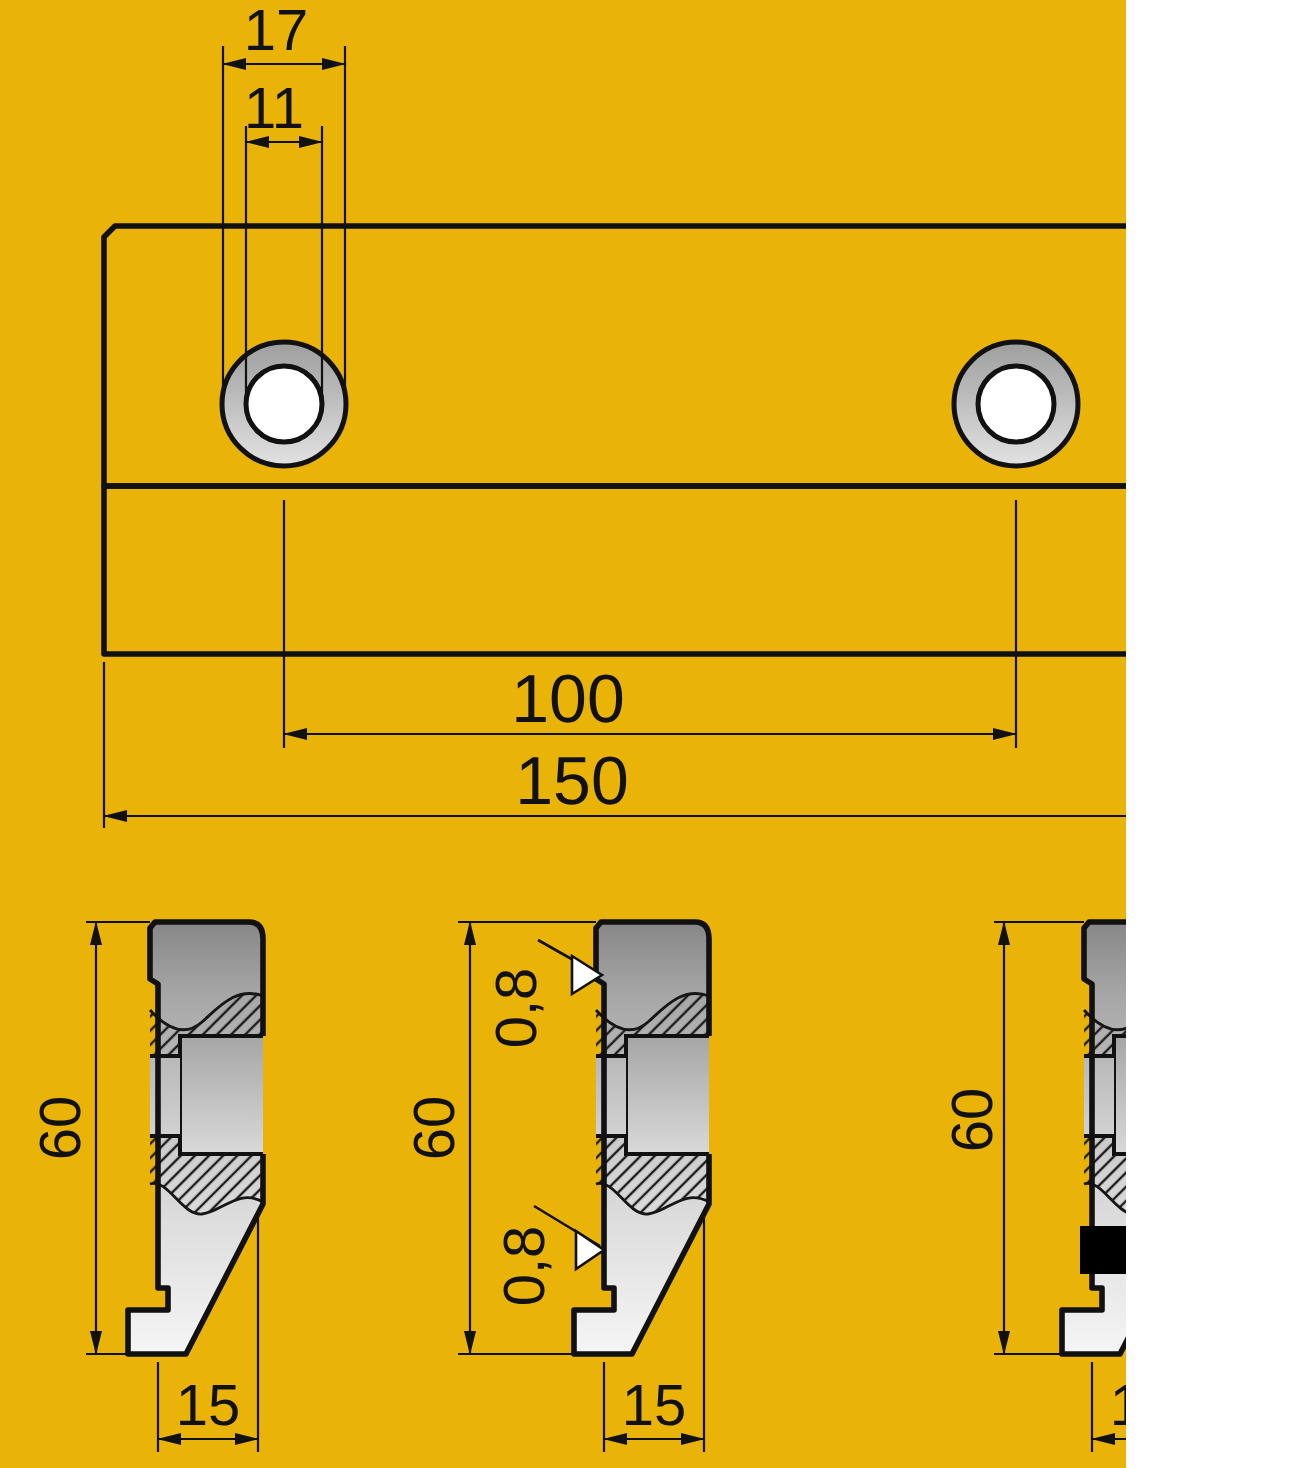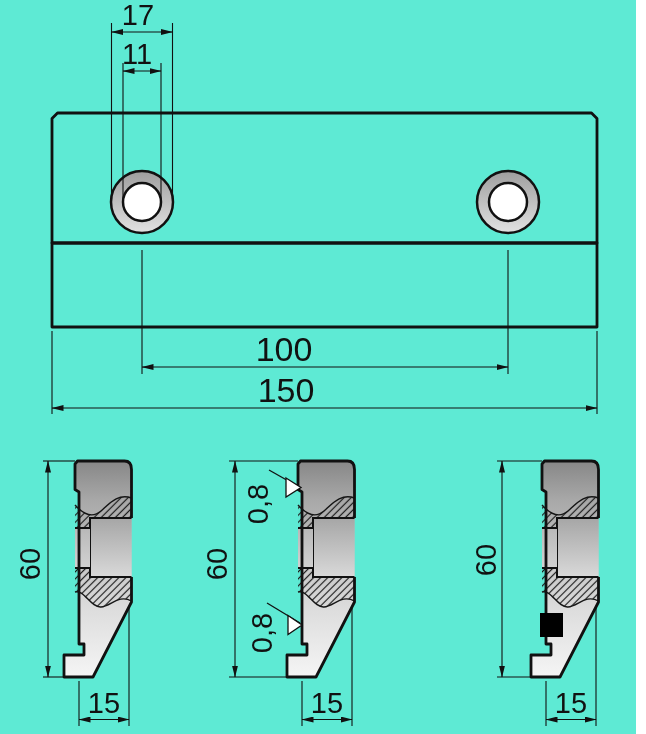--- a/index.html
+++ b/index.html
@@ -1,16 +1,16 @@
 <!DOCTYPE html>
 <html><head>
 <meta charset="utf-8">
 <style>
   html,body{margin:0;padding:0;background:#ffffff;}
-  #canvas{width:636px;height:734px;position:relative;background:#5eead4;overflow:hidden;}
+  #canvas{width:563px;height:734px;position:relative;background:#eab308;overflow:hidden;}
   svg{display:block;}
   text{font-family:"Liberation Sans","DejaVu Sans",sans-serif;fill:#111111;}
   .dimtxt-sm{font-size:29px;}
   .dimtxt-lg{font-size:34px;}
   .thick{stroke:#111111;stroke-width:2.8;fill:none;stroke-linejoin:round;}
   .med{stroke:#111111;stroke-width:2;fill:none;}
   .wavy{stroke:#161616;stroke-width:1.4;fill:none;}
   .dim{stroke:#111111;stroke-width:1.1;fill:none;}
   .lead{stroke:#111111;stroke-width:1.3;fill:none;}
 </style>

